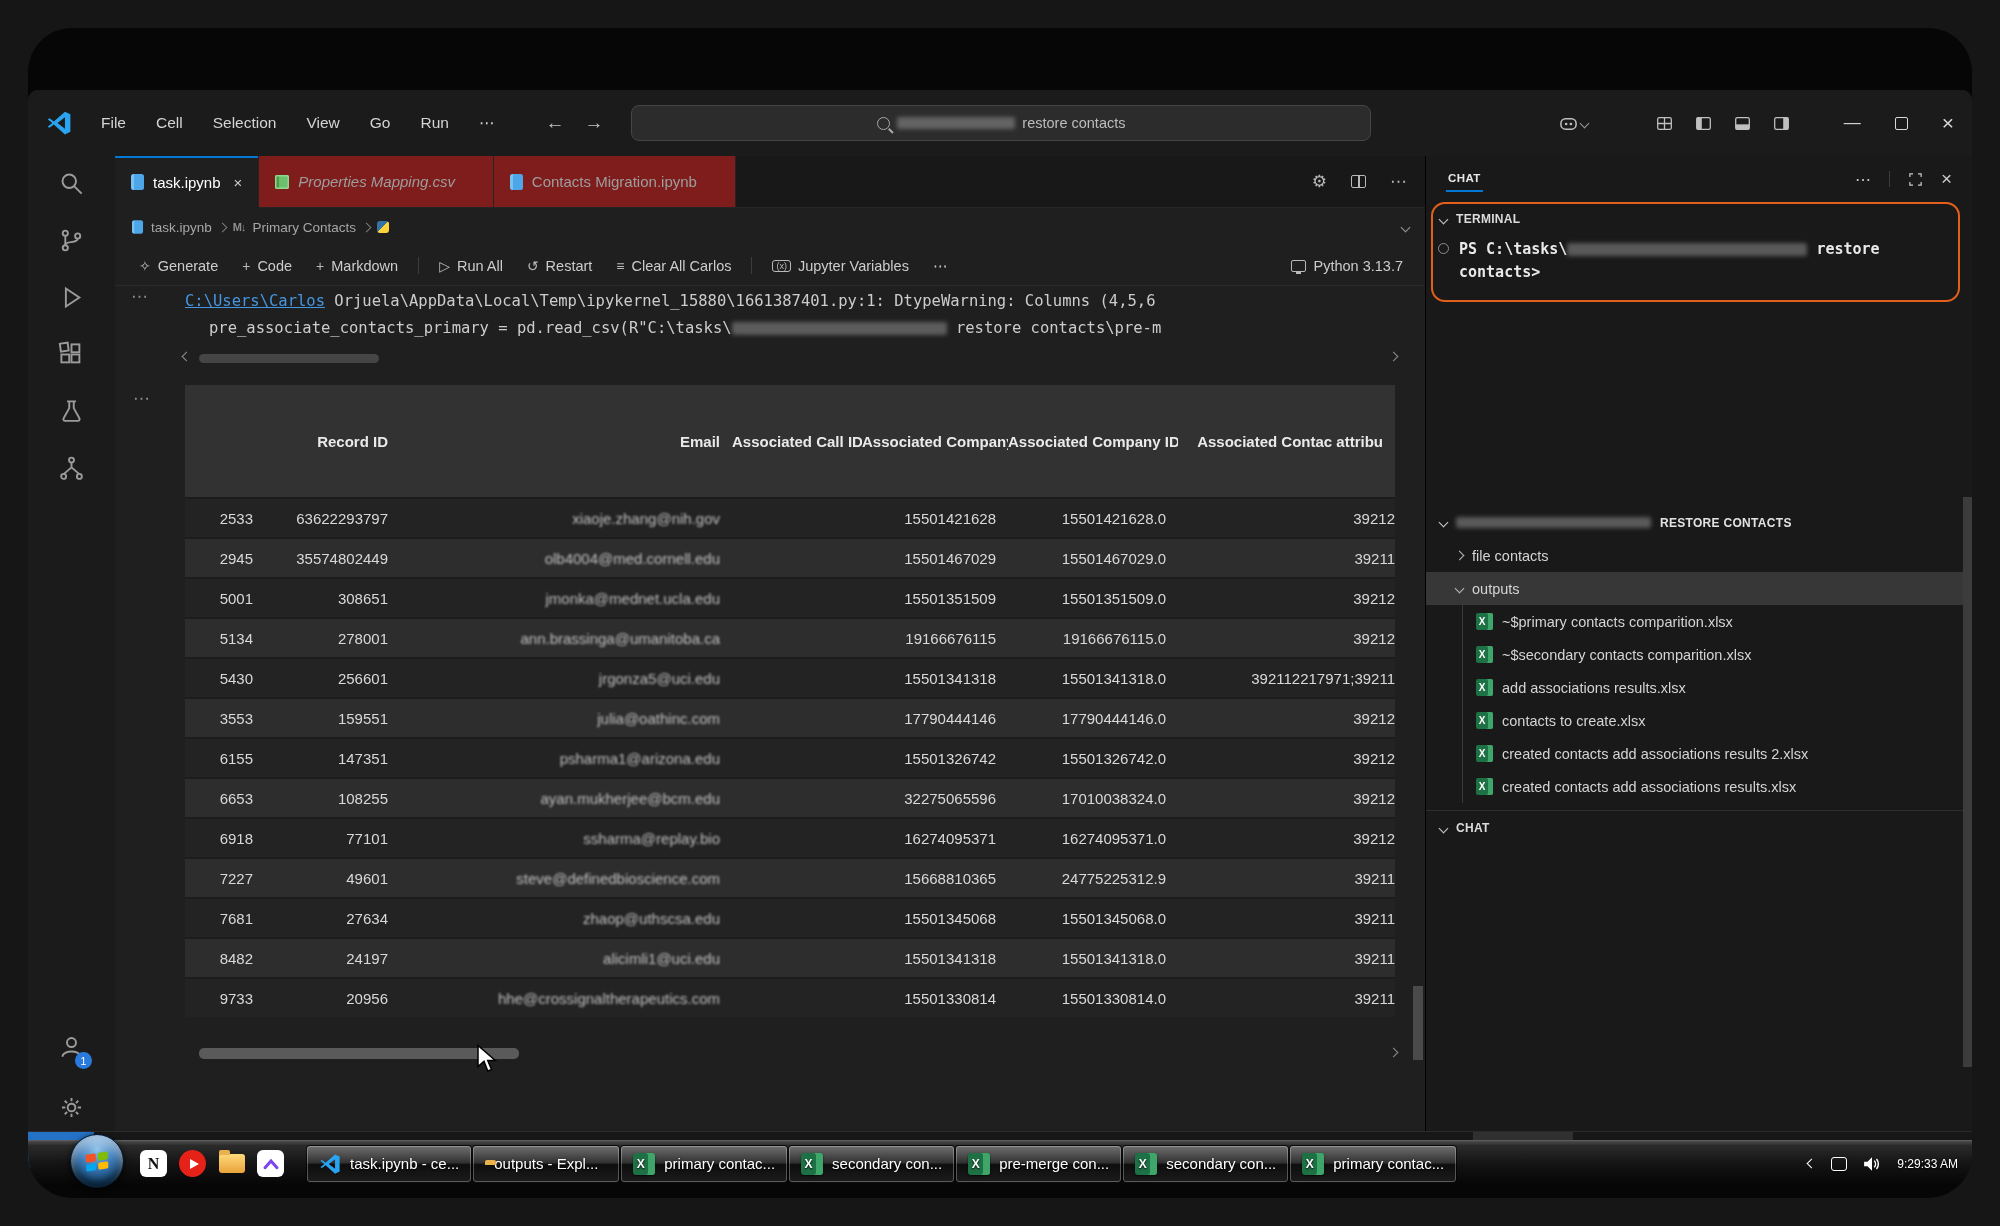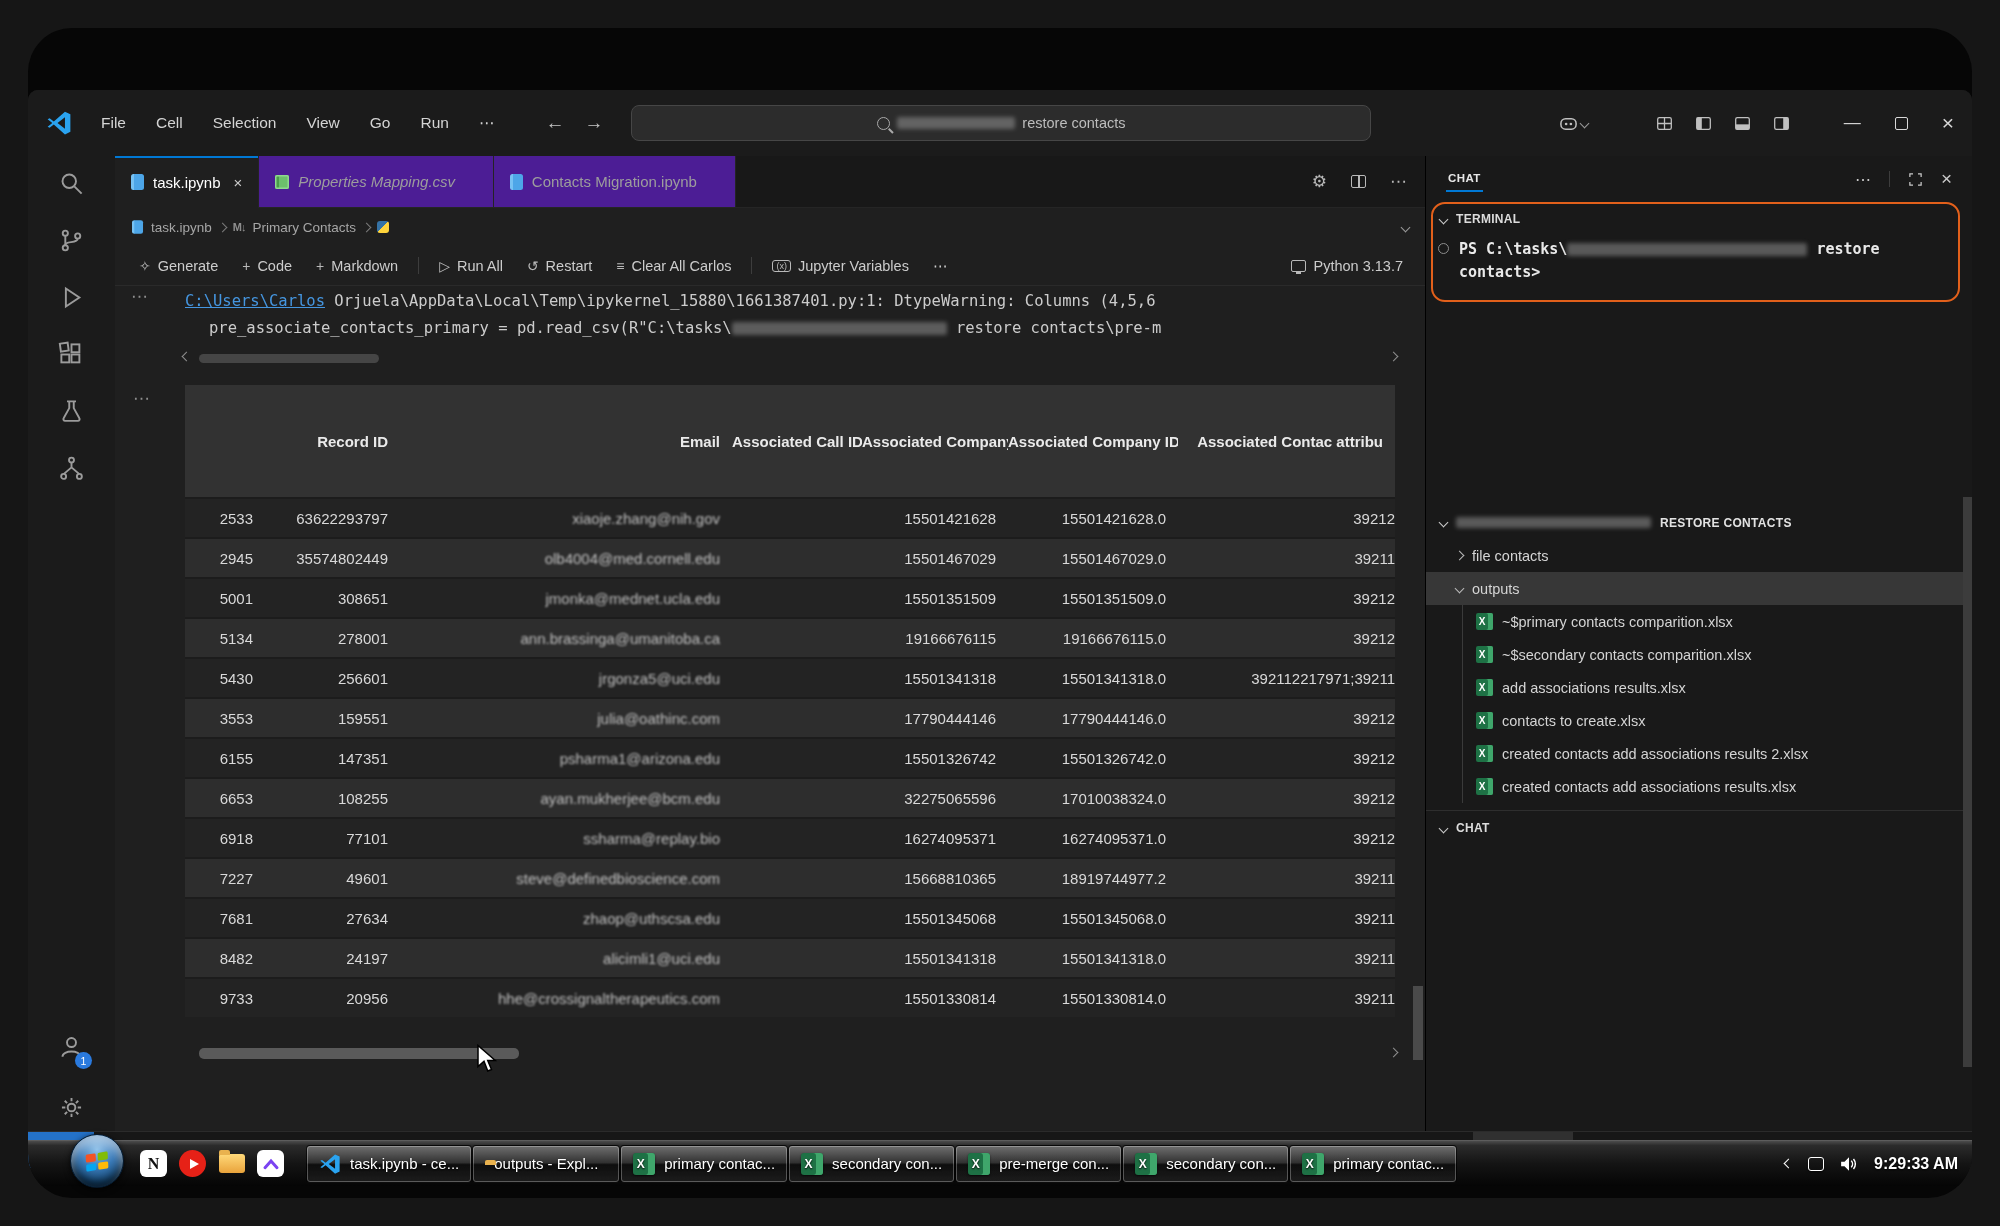--- a/index.html
+++ b/index.html
@@ -28,21 +28,21 @@
   
   .activity { width:87px; background:#1b1b1b; display:flex; flex-direction:column; align-items:center; padding:14px 0 10px; gap:30px; flex:0 0 auto; }
   .activity svg { width:27px; height:27px; stroke:#9b9b9b; fill:none; stroke-width:1.7; }
   .act-spacer { flex:1; }
   .act-ic { position:relative; }
   .badge { position:absolute; right:-7px; bottom:-5px; min-width:17px; height:17px; background:#2a7ade; color:#fff; border-radius:50%; font-size:10.5px; display:flex; align-items:center; justify-content:center; }
 
   
   .editor-col { flex:1; display:flex; flex-direction:column; min-width:0; }
   .tabbar { height:52px; background:#181818; display:flex; align-items:stretch; border-bottom:1px solid #252525; flex:0 0 auto; }
-  .tab { display:flex; align-items:center; gap:9px; padding:0 16px; font-size:15px; color:#9d9d9d; background:#4c1d95; border-right:1px solid #242424; position:relative; }
+  .tab { display:flex; align-items:center; gap:9px; padding:0 16px; font-size:15px; color:#9d9d9d; background:#7f1d1d; border-right:1px solid #242424; position:relative; }
   .tab[data-active="true"] { background:#1f1f1f; color:#ffffff; margin-bottom:-1px; }
   .tab[data-active="true"]:before { content:""; position:absolute; left:0; top:0; right:0; height:2px; background:#0078d4; }
   .tab[data-preview="true"] .tab-label { font-style:italic; }
   .tab:not([data-active="true"]) .tab-close { visibility:hidden; }
   .tab-close { color:#cccccc; font-size:15px; margin-left:4px; }
   .fic { display:inline-block; }
   .fic-notebook { width:13px; height:16px; background:#4da6e8; border-radius:2.5px; border-left:3px solid #77c2f3; }
   .fic-csv { width:14px; height:14px; background:#6cbf6c; border-radius:2px; box-shadow:inset 0 0 0 1.5px #8fd98f, inset 4px 0 0 0 #4a9a4a; }
   .tab-actions { margin-left:auto; display:flex; align-items:center; gap:24px; padding:0 18px; color:#b8b8b8; font-size:17px; }
   .split-ic { width:15px; height:13px; border:1.5px solid #b8b8b8; border-radius:2px; position:relative; }
@@ -142,21 +142,21 @@
   .folder-shape { width:26px; height:19px; background:linear-gradient(180deg,#ffd97a,#e9a33b); border-radius:2px 3px 3px 3px; position:relative; }
   .folder-shape:before { content:""; position:absolute; top:-4px; left:0; width:11px; height:5px; background:#e9b24f; border-radius:2px 2px 0 0; }
   .ql-clickup { background:#fff; }
   .task-btn { height:38px; min-width:148px; max-width:185px; display:flex; align-items:center; gap:9px; padding:0 12px; border-radius:4px; border:1px solid rgba(0,0,0,.85); background:linear-gradient(180deg,rgba(255,255,255,.32),rgba(255,255,255,.12) 46%,rgba(0,0,0,.28) 52%,rgba(90,90,90,.25)); box-shadow:inset 0 0 0 1px rgba(255,255,255,.28); color:#fff; font-size:15px; text-shadow:0 1px 2px #000; white-space:nowrap; overflow:hidden; }
   .task-btn .lbl { overflow:hidden; text-overflow:ellipsis; }
   .tb-xls { width:22px; height:22px; flex:0 0 auto; background:#1e7145; border-radius:3px; display:flex; align-items:center; justify-content:center; color:#fff; font-weight:bold; font-size:12px; box-shadow:inset -7px 0 0 #3fa66b, 0 1px 2px rgba(0,0,0,.6); padding-right:7px; }
   .tb-folder { flex:0 0 auto; }
   .tb-vsc { width:22px; height:22px; flex:0 0 auto; }
   .tray { margin-left:auto; display:flex; align-items:center; gap:16px; color:#fff; }
   .tray-square { width:16px; height:14px; border:1.6px solid #fff; border-radius:3px; box-shadow:0 1px 2px rgba(0,0,0,.7); }
-  .tray-time { font-size:16px; text-shadow:0 1px 2px #000;font-weight:bold; }
+  .tray-time { font-size:12px; text-shadow:0 1px 2px #000; }
 </style>
 </head>
 <body>
 
 <div class="screen">
   <div class="win">
 
     <div class="titlebar">
       <svg class="vs-logo" viewBox="0 0 24 24">
           <path fill="#2aa3f0" d="M17.5 1.5 7.2 10.7 3.3 7.6 1.5 8.5l4.3 3.5-4.3 3.5 1.8.9 3.9-3.1 10.3 9.2 5-2.4V3.9l-5-2.4zm0 5.2v10.6L10.6 12l6.9-5.3z"></path>
@@ -459,21 +459,21 @@
                   <div class="tc">16274095371.0</div>
                   <div class="tc c-cont">39212</div>
                 </div>
 
                 <div class="trow">
                   <div class="tc">7227</div>
                   <div class="tc">49601</div>
                   <div class="tc c-email">steve@definedbioscience.com</div>
                   <div class="tc"></div>
                   <div class="tc">15668810365</div>
-                  <div class="tc">18919744977.2</div>
+                  <div class="tc">24775225312.9</div>
                   <div class="tc c-cont">39211</div>
                 </div>
 
                 <div class="trow">
                   <div class="tc">7681</div>
                   <div class="tc">27634</div>
                   <div class="tc c-email">zhaop@uthscsa.edu</div>
                   <div class="tc"></div>
                   <div class="tc">15501345068</div>
                   <div class="tc">15501345068.0</div>

